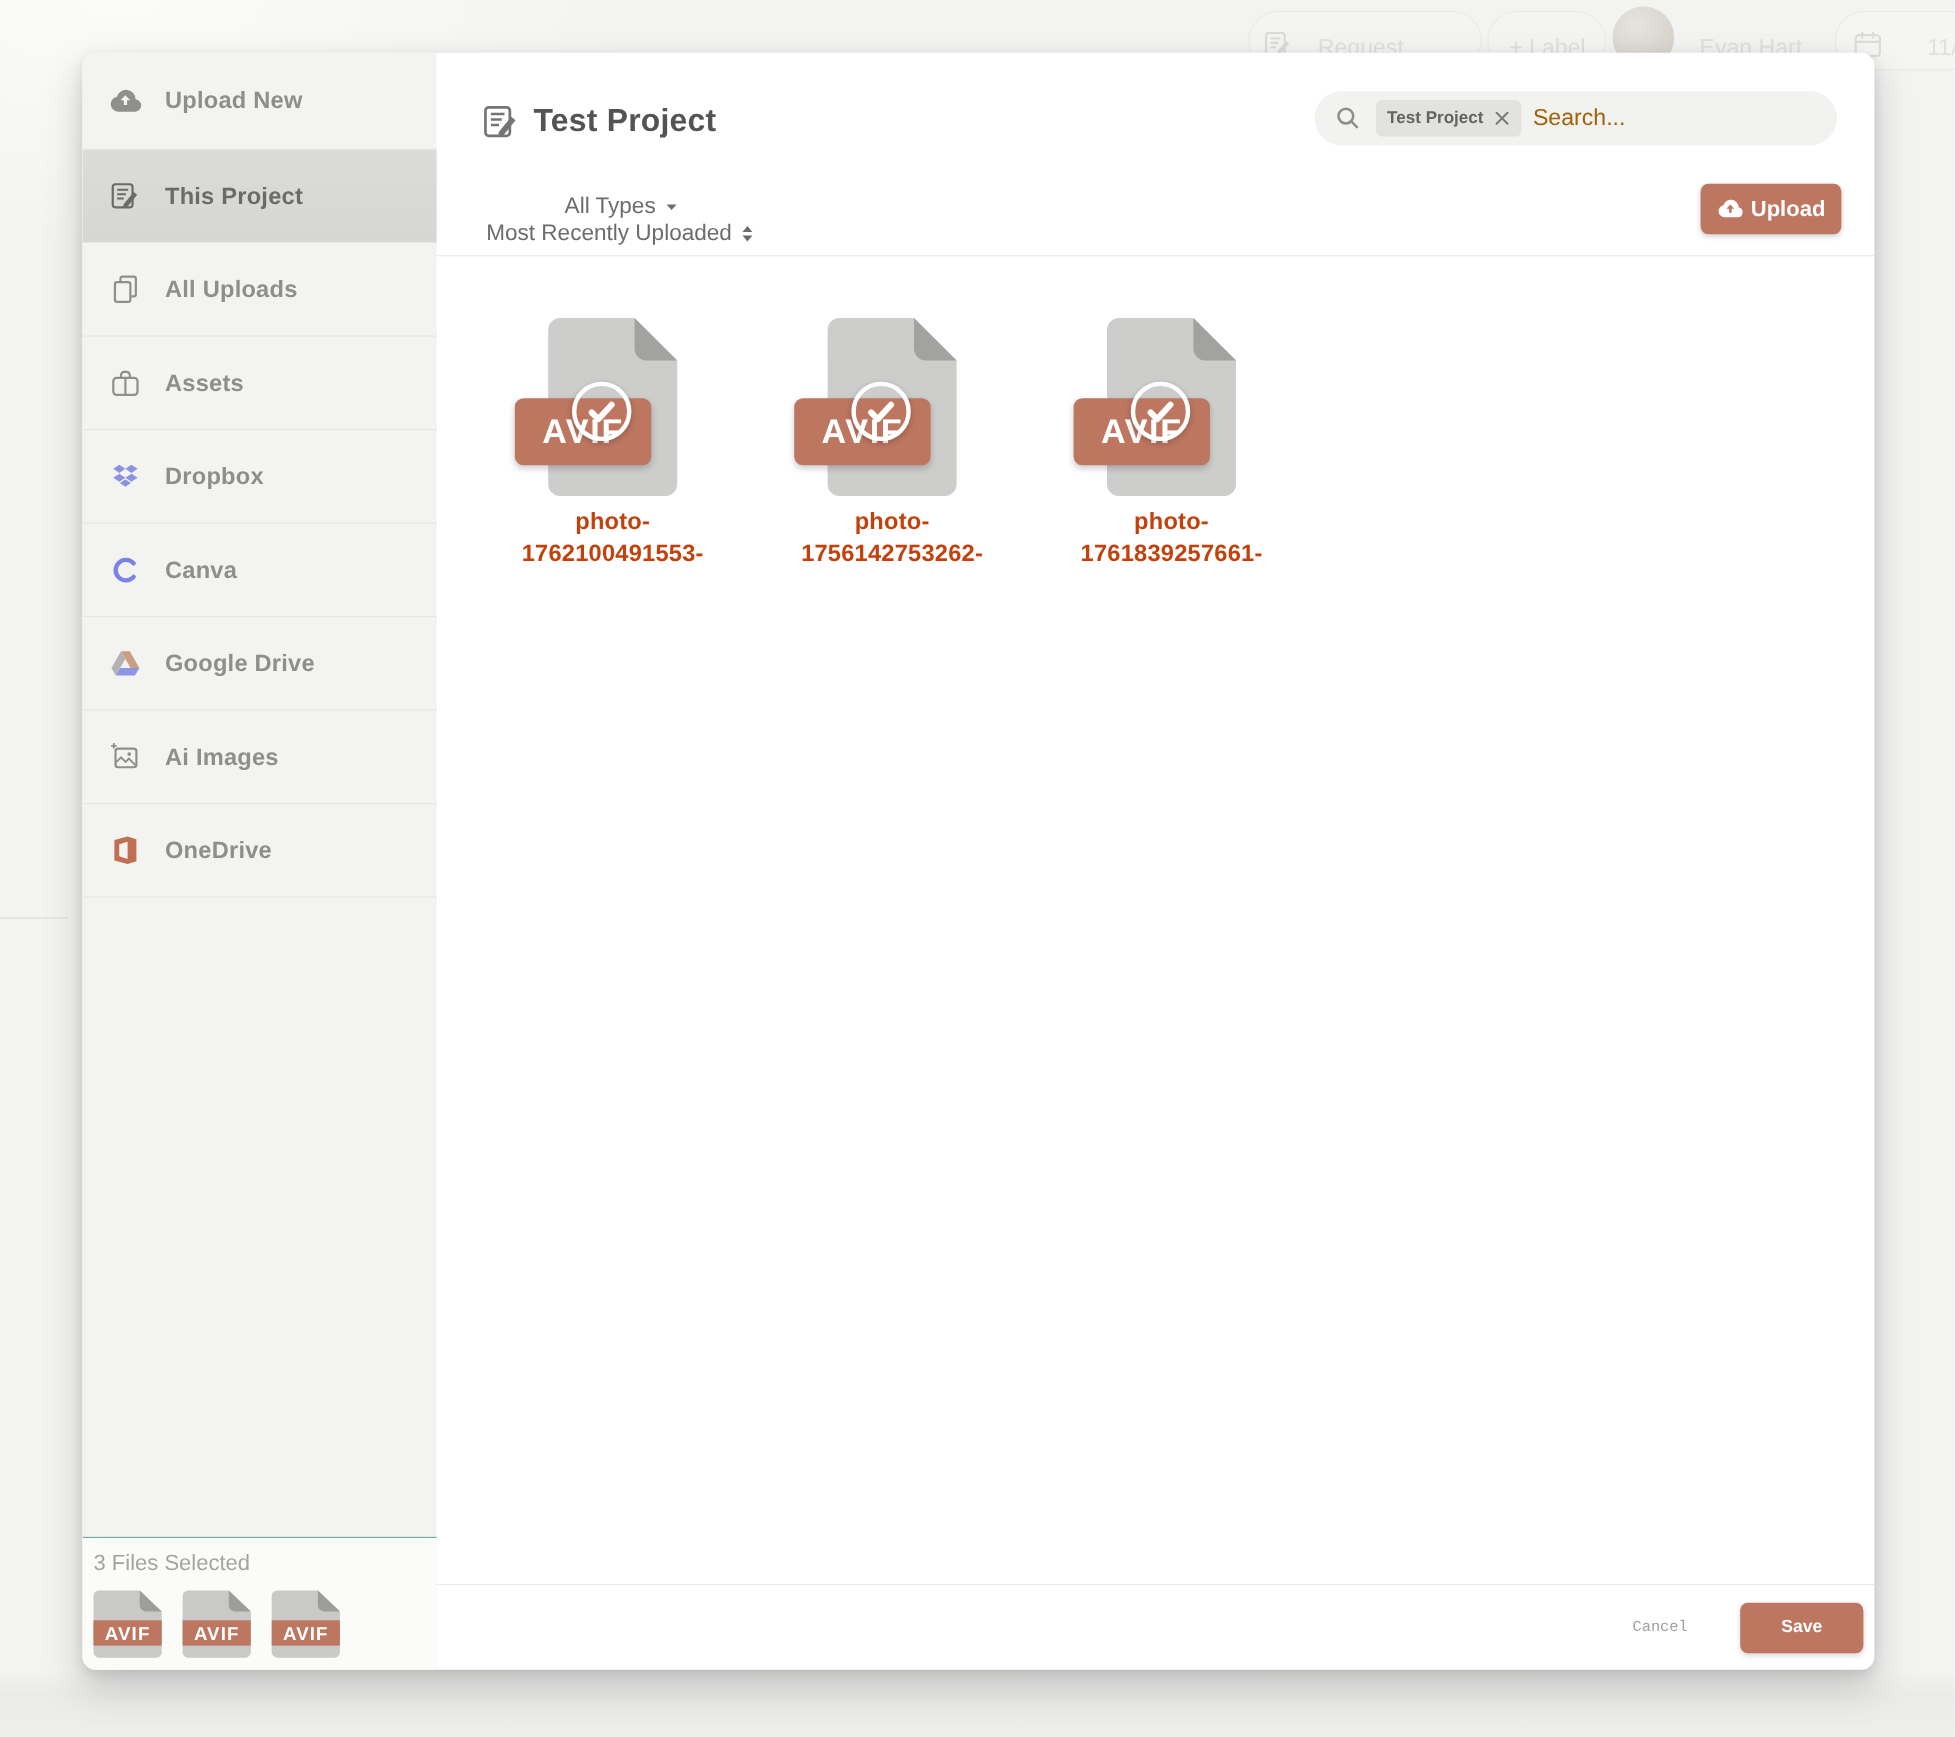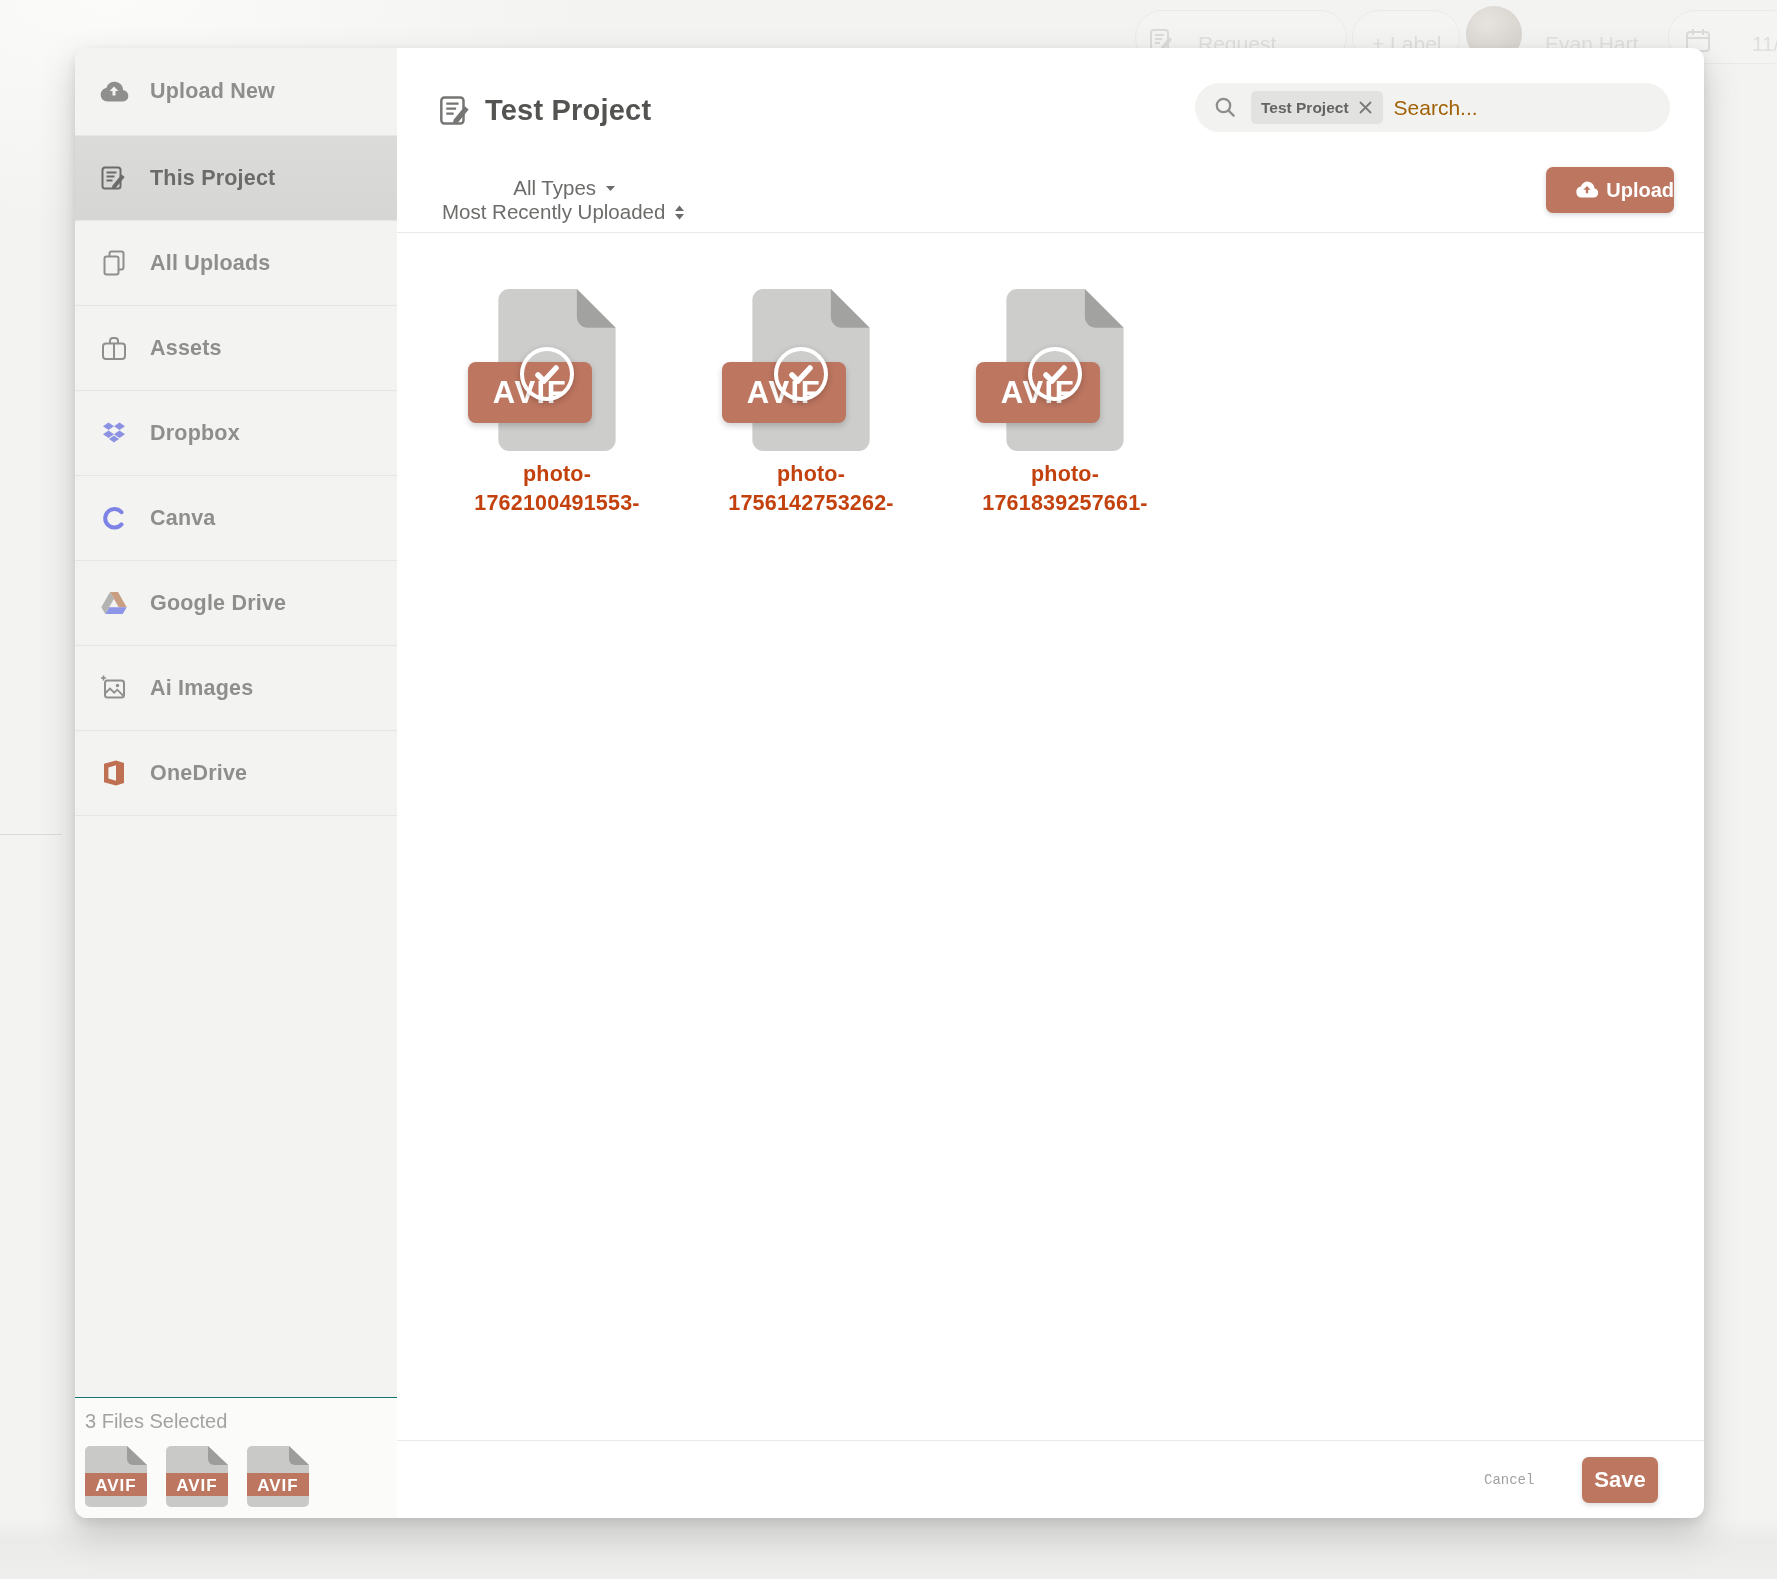--- a/index.html
+++ b/index.html
@@ -53,21 +53,21 @@
   .search-pill { position:absolute; left:798px; top:35px; width:475px; height:49px;
     background:#f2f2f0; border-radius:25px; display:flex; align-items:center; padding-left:18px; cursor:text; }
   .search-pill .mag { width:25px; height:25px; color:#8e8e8c; margin-right:13px; flex:0 0 25px; }
   .chip { display:flex; align-items:center; height:33px; background:#e2e2e0; border-radius:5px;
     padding:0 10px; margin-right:11px; }
   .chip .chip-label { font-size:15.5px; font-weight:bold; color:#646462; white-space:nowrap; }
   .chip .chip-x { width:15px; height:15px; margin-left:9px; color:#7a7a78; cursor:pointer; }
   .search-ph { font-size:21px; color:#a16207; }
 
   .upload-btn { position:absolute; left:1149px; top:119px; width:128px; height:46px;
-    background:#bd7660; border:none; border-radius:7px; display:flex; align-items:center; justify-content:flex-end;
+    background:#bd7660; border:none; border-radius:7px; display:flex; align-items:center; justify-content:center;
     gap:7px; cursor:pointer; box-shadow:0 2px 5px rgba(0,0,0,.16); }
   .upload-btn .u-icon { width:24px; height:24px; }
   .upload-btn .u-label { color:#fff; font-size:20px; font-weight:600; font-family:"Liberation Sans",sans-serif; }
 
   .filter-row { position:absolute; left:45px; top:128px; display:flex; align-items:center; gap:0;flex-direction:column; }
   .f-item { display:flex; align-items:center; font-size:20.5px; color:#6c6c6a; cursor:pointer; }
   .f-item .f-caret { width:15px; height:15px; margin-left:7px; color:#6c6c6a; }
   .f-item .f-sort { width:19px; height:19px; margin-left:5px; color:#6c6c6a; }
   .f-gap { width:57px; }
 
@@ -83,22 +83,22 @@
   .check { position:absolute; left:90px; top:59px; width:54px; height:54px; border:4.5px solid #fff;
     border-radius:50%; box-shadow:0 2px 6px rgba(0,0,0,.22); display:flex; align-items:center; justify-content:center; }
   .check svg { width:30px; height:30px; }
   .file-name { position:absolute; left:0; top:172px; width:254px; text-align:center;
     font-size:21.5px; font-weight:bold; color:#c2410c; line-height:29px; letter-spacing:.2px; }
 
   
   .foot-divider { position:absolute; left:0; right:0; top:1392px; height:1px; background:#eaeae8; }
   .cancel-btn { position:absolute; left:1075px; top:1416px; background:none; border:none;
     font-size:14px; color:#a1a19f; cursor:pointer; font-family:Liberation Mono, monospace; padding:8px 12px; }
-  .save-btn { position:absolute; left:1185px; top:1409px; width:76px; height:46px; background:#bd7660;
-    border:none; border-radius:7px; color:#fff; font-size:22px; font-weight:600; cursor:pointer;
+  .save-btn { position:absolute; left:1185px; top:1409px; width:112px; height:46px; background:#bd7660;
+    border:none; border-radius:7px; color:#fff; font-size:16px; font-weight:600; cursor:pointer;
     font-family:"Liberation Sans",sans-serif; box-shadow:0 2px 5px rgba(0,0,0,.15); }
 
   svg { display:block; }
 </style>
 </head>
 <body>
 
 <div class="bg-header">
   <div class="bg-pill" style="left:1135px; width:212px;"></div>
   <div class="bg-pill" style="left:1352px; width:108px;"></div>

